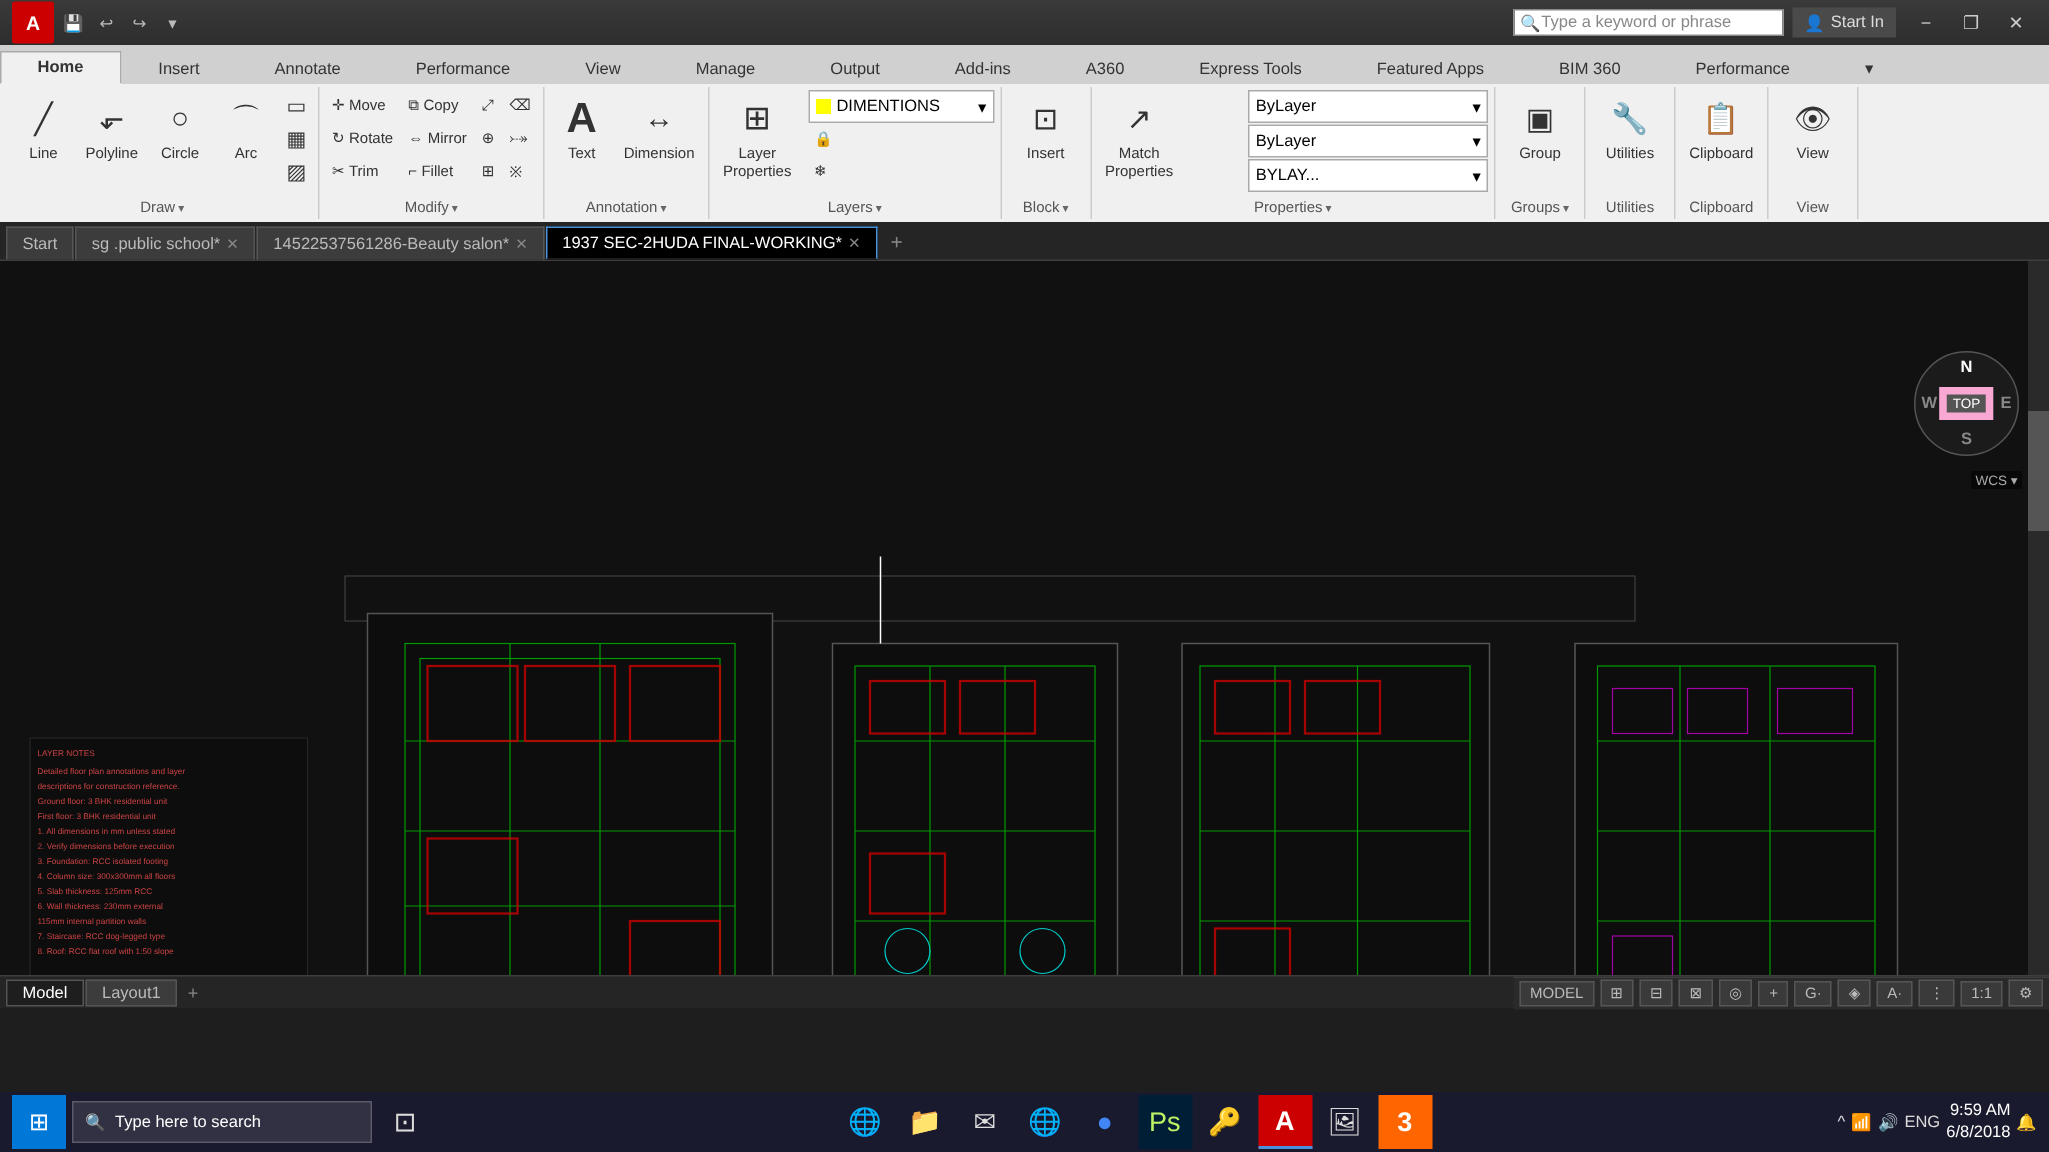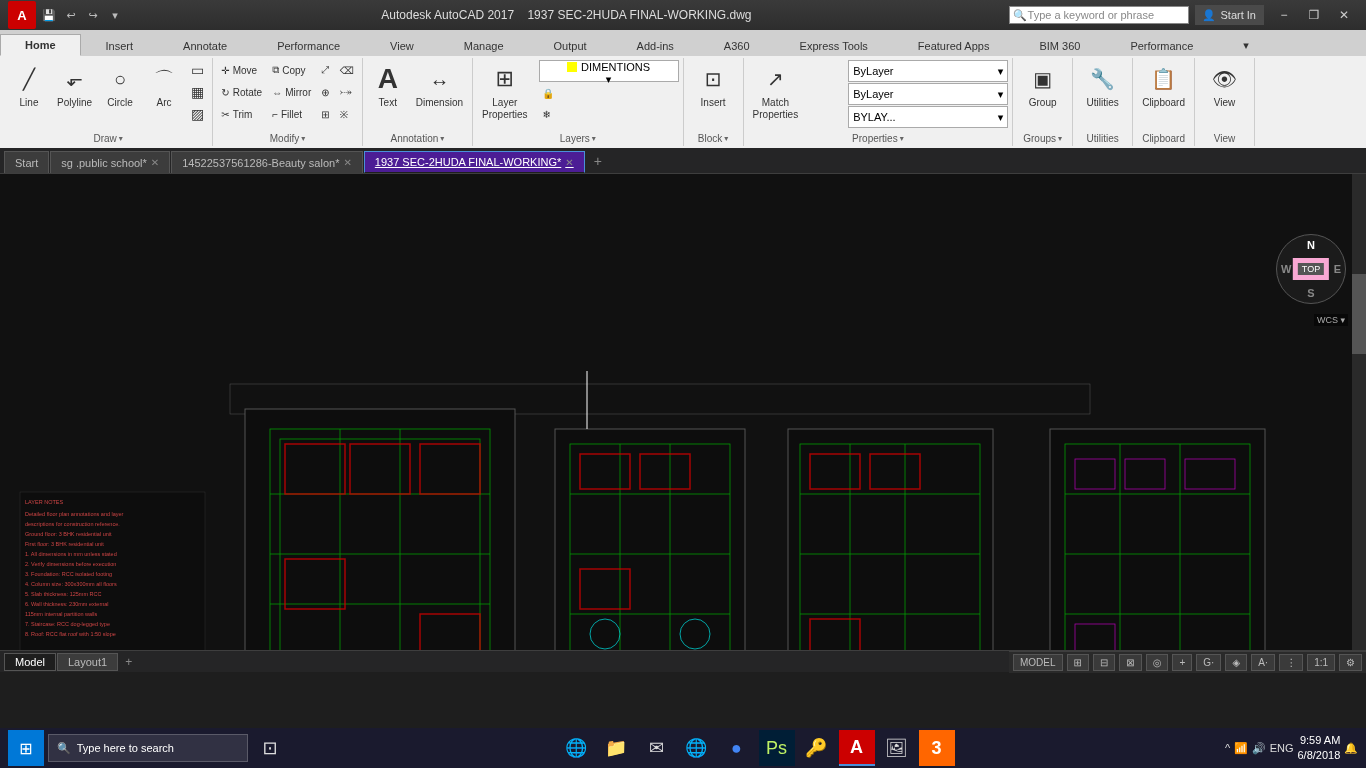--- a/index.html
+++ b/index.html
@@ -153,28 +153,27 @@
       gap: 3px;
       height: 20px;
     }
     .ribbon-btn-small-icon { font-size: 14px; }
 
     
     .layer-dropdown {
       background: white;
       border: 1px solid #aaa;
       height: 22px;
-      width: 140px;
+      width: 124px;
       display: flex;
       align-items: center;
       justify-content: space-between;
       padding: 0 4px;
       font-size: 11px;
       cursor: pointer;
-      flex-direction: column;
     }
 
     .properties-dropdown {
       background: white;
       border: 1px solid #aaa;
       height: 22px;
       width: 160px;
       display: flex;
       align-items: center;
       justify-content: space-between;
@@ -201,25 +200,24 @@
       cursor: pointer;
       background: #3c3c3c;
       border: 1px solid #555;
       border-bottom: none;
       height: 22px;
       display: flex;
       align-items: center;
       gap: 4px;
     }
     .doc-tab.active {
-      background: #4c1d95;
+      background: #000000;
       color: #fff;
       border-color: #4a90d9;
       border-bottom: 1px solid #1e1e1e;
-      text-decoration: underline;
     }
     .doc-tab-close {
       font-size: 10px;
       color: #888;
       cursor: pointer;
     }
     .doc-tab-new {
       padding: 4px 8px;
       color: #888;
       cursor: pointer;
@@ -452,25 +450,20 @@
 </head>
 <body>
 
 <div id="title-bar">
   <div class="left">
     <div class="autocad-logo">A</div>
     <button class="qat-btn">💾</button>
     <button class="qat-btn">↩</button>
     <button class="qat-btn">↪</button>
     <button class="qat-btn">▾</button>
-  </div>
-  <div class="center">
-    <span>Autodesk AutoCAD 2017</span>
-    &nbsp;&nbsp;
-    <span>1937 SEC-2HUDA FINAL-WORKING.dwg</span>
   </div>
   <div class="right">
     <div class="search-bar">
       <span>🔍</span>
       <span>Type a keyword or phrase</span>
     </div>
     <div class="signin-area">
       <span>👤</span>
       <span>Start In</span>
     </div>

